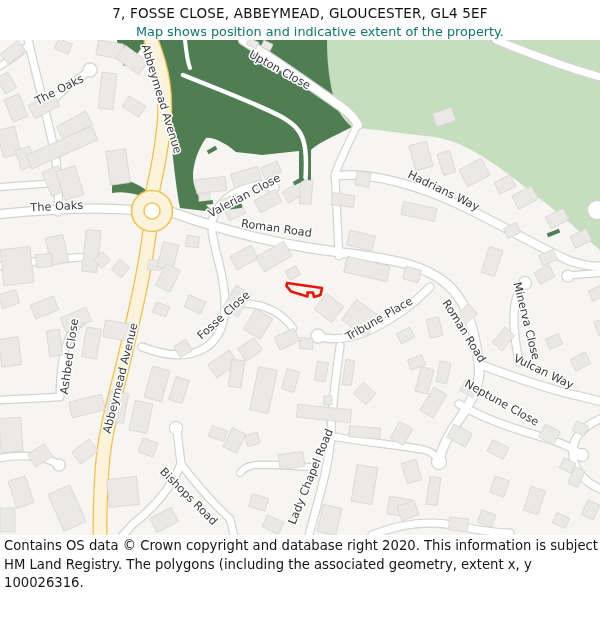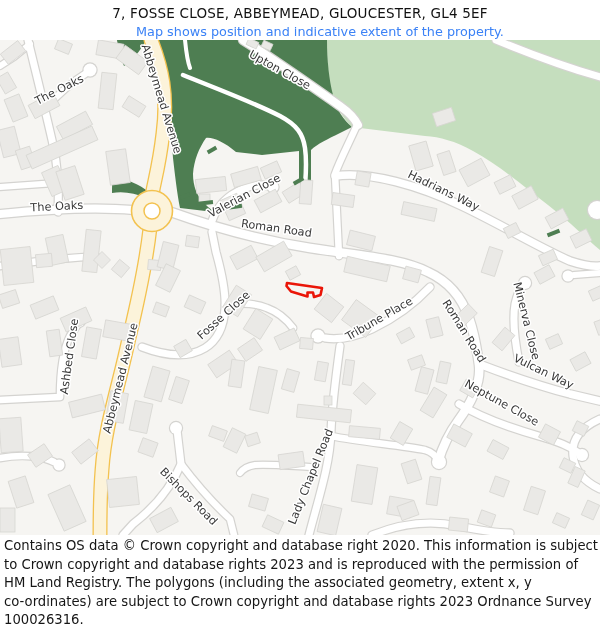--- a/index.html
+++ b/index.html
@@ -1,19 +1,19 @@
 <!DOCTYPE html>
 <html><head>
 <meta charset="utf-8">
 <style>
   html,body{margin:0;padding:0;background:#ffffff;}
   body{width:600px;height:625px;position:relative;font-family:"DejaVu Sans","Liberation Sans",sans-serif;overflow:hidden;}
   .hdr{position:absolute;top:0;left:0;width:600px;height:55px;text-align:center;background:#ffffff;}
   .hdr-title{font-size:13.5px;color:#111;padding-top:5px;letter-spacing:0.2px;}
-  .hdr-sub{font-size:12.8px;color:#3b82f6;margin-top:3px;margin-left:40px;}
+  .hdr-sub{font-size:12.8px;color:#0f766e;margin-top:3px;margin-left:40px;}
   .map-wrap{position:absolute;top:40px;left:0;width:600px;height:495px;}
   svg{display:block;}
   .ftr{position:absolute;top:537px;left:4px;width:594px;background:#ffffff;}
   .ftr div{font-size:13.2px;line-height:18.6px;color:#161616;white-space:nowrap;}
 </style>
 </head>
 <body>
 
 <div class="hdr">
   <div class="hdr-title">7, FOSSE CLOSE, ABBEYMEAD, GLOUCESTER, GL4 5EF</div>
@@ -271,17 +271,15 @@
       <text transform="translate(523 322) rotate(76)" font-size="11.3" text-anchor="middle" fill="#383838" stroke="#ffffff" stroke-width="3" paint-order="stroke" stroke-linejoin="round" font-family="'DejaVu Sans','Liberation Sans',sans-serif">Minerva Close</text>
       <text transform="translate(542 375) rotate(26)" font-size="11.3" text-anchor="middle" fill="#383838" stroke="#ffffff" stroke-width="3" paint-order="stroke" stroke-linejoin="round" font-family="'DejaVu Sans','Liberation Sans',sans-serif">Vulcan Way</text>
       <text transform="translate(500 406) rotate(29)" font-size="11.3" text-anchor="middle" fill="#383838" stroke="#ffffff" stroke-width="3" paint-order="stroke" stroke-linejoin="round" font-family="'DejaVu Sans','Liberation Sans',sans-serif">Neptune Close</text>
       <text transform="translate(186 499) rotate(45)" font-size="11.3" text-anchor="middle" fill="#383838" stroke="#ffffff" stroke-width="3" paint-order="stroke" stroke-linejoin="round" font-family="'DejaVu Sans','Liberation Sans',sans-serif">Bishops Road</text>
       <text transform="translate(314 478) rotate(-68)" font-size="11.3" text-anchor="middle" fill="#383838" stroke="#ffffff" stroke-width="3" paint-order="stroke" stroke-linejoin="round" font-family="'DejaVu Sans','Liberation Sans',sans-serif">Lady Chapel Road</text>
     </svg>
 </div>
 
 <div class="ftr">
   <div>Contains OS data © Crown copyright and database right 2020. This information is subject</div>
-  <div>to Crown copyright and database rights 2023 and is reproduced with the permission of</div>
   <div>HM Land Registry. The polygons (including the associated geometry, extent x, y</div>
-  <div>co-ordinates) are subject to Crown copyright and database rights 2023 Ordnance Survey</div>
   <div>100026316.</div>
 </div>
 
 </body></html>

